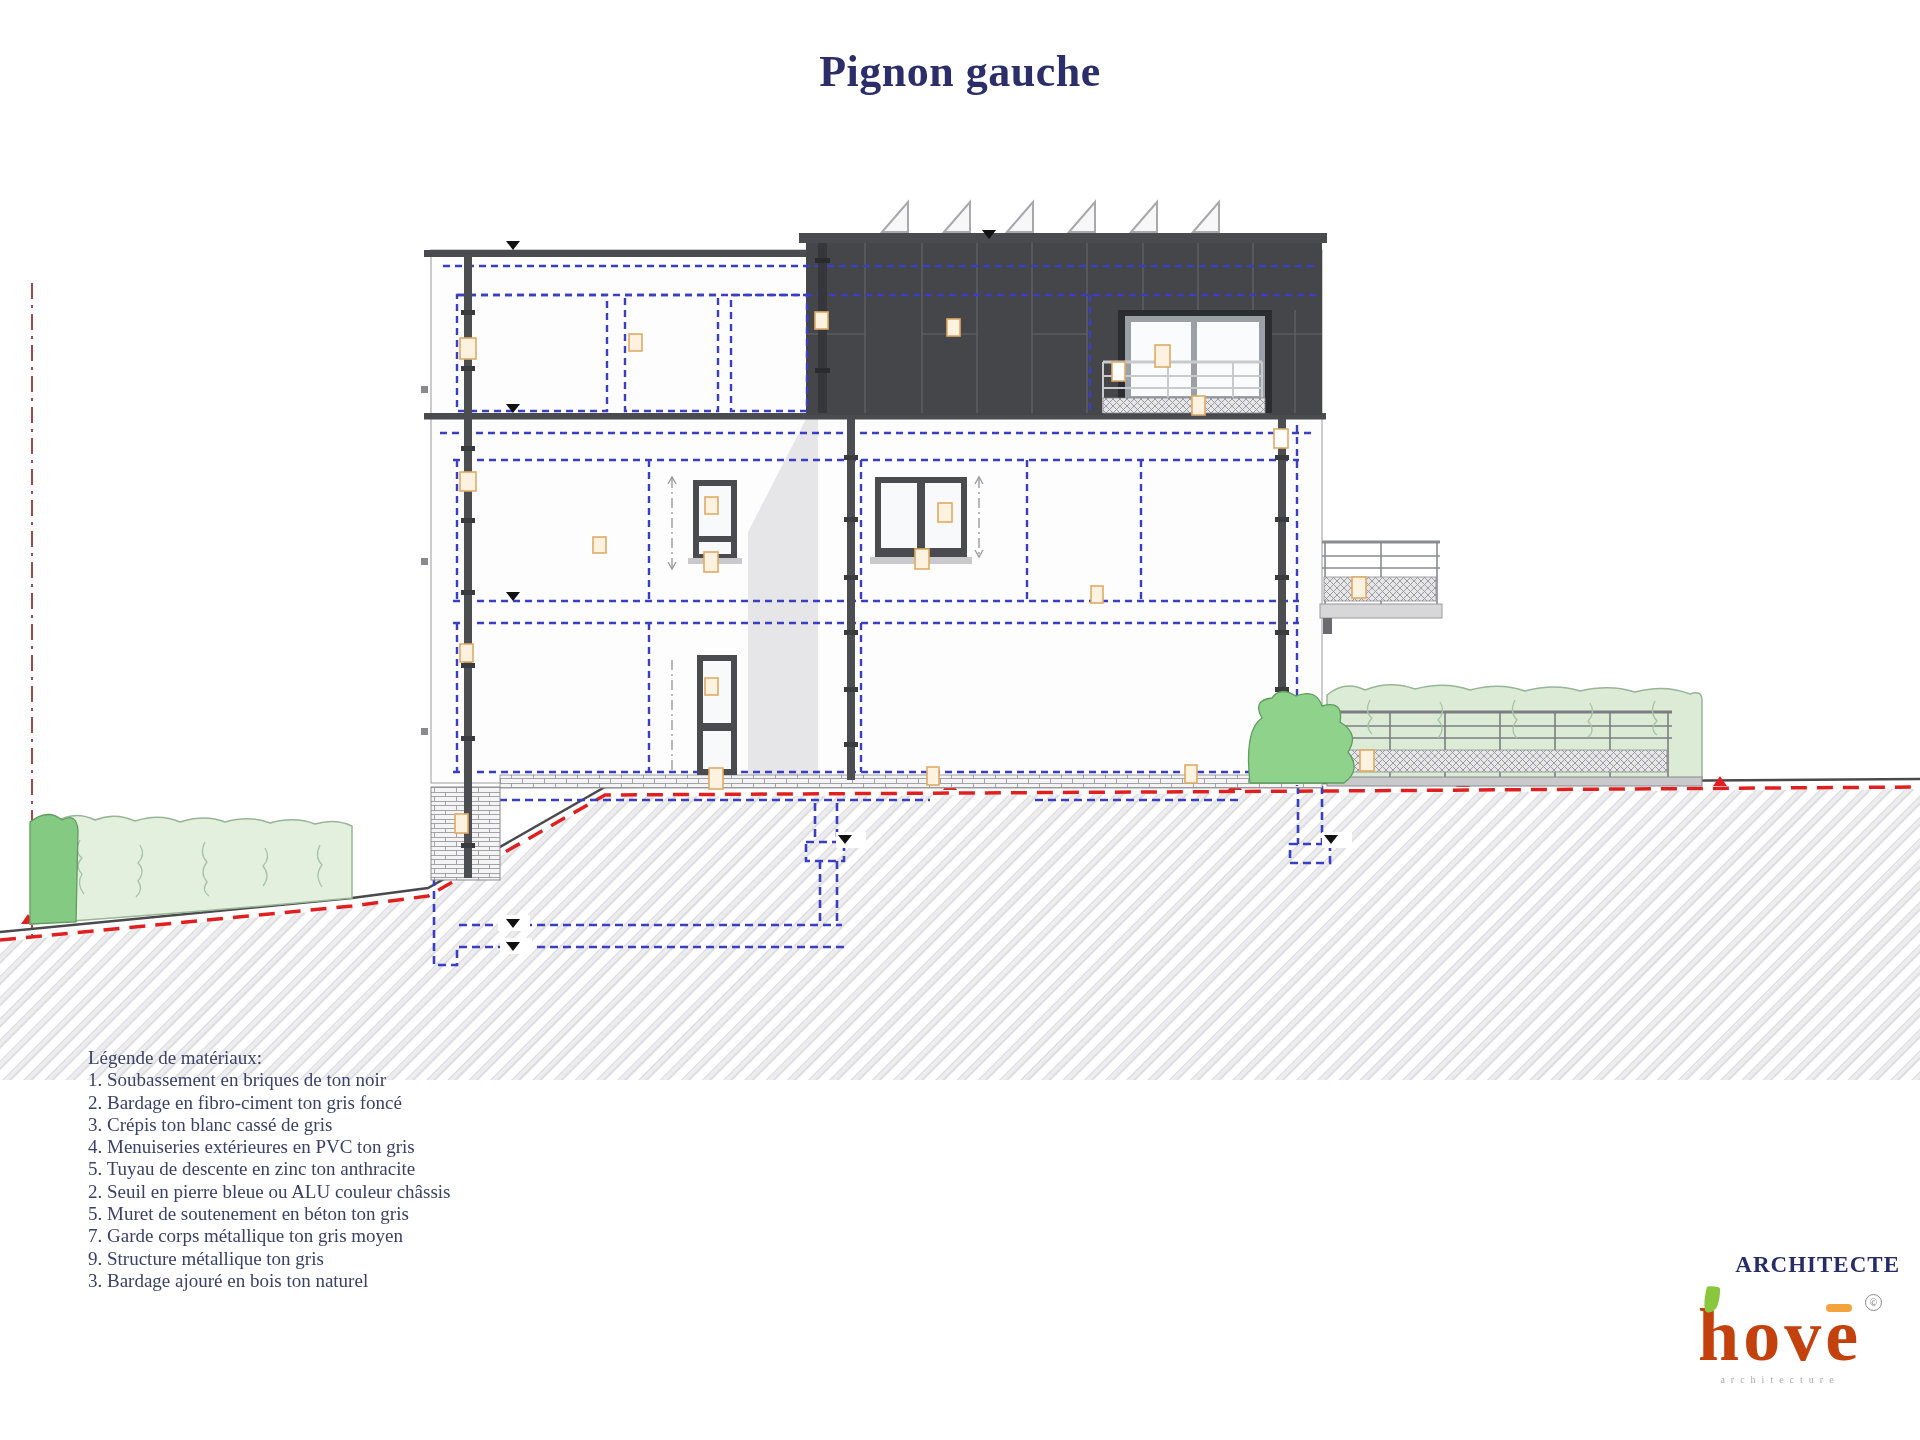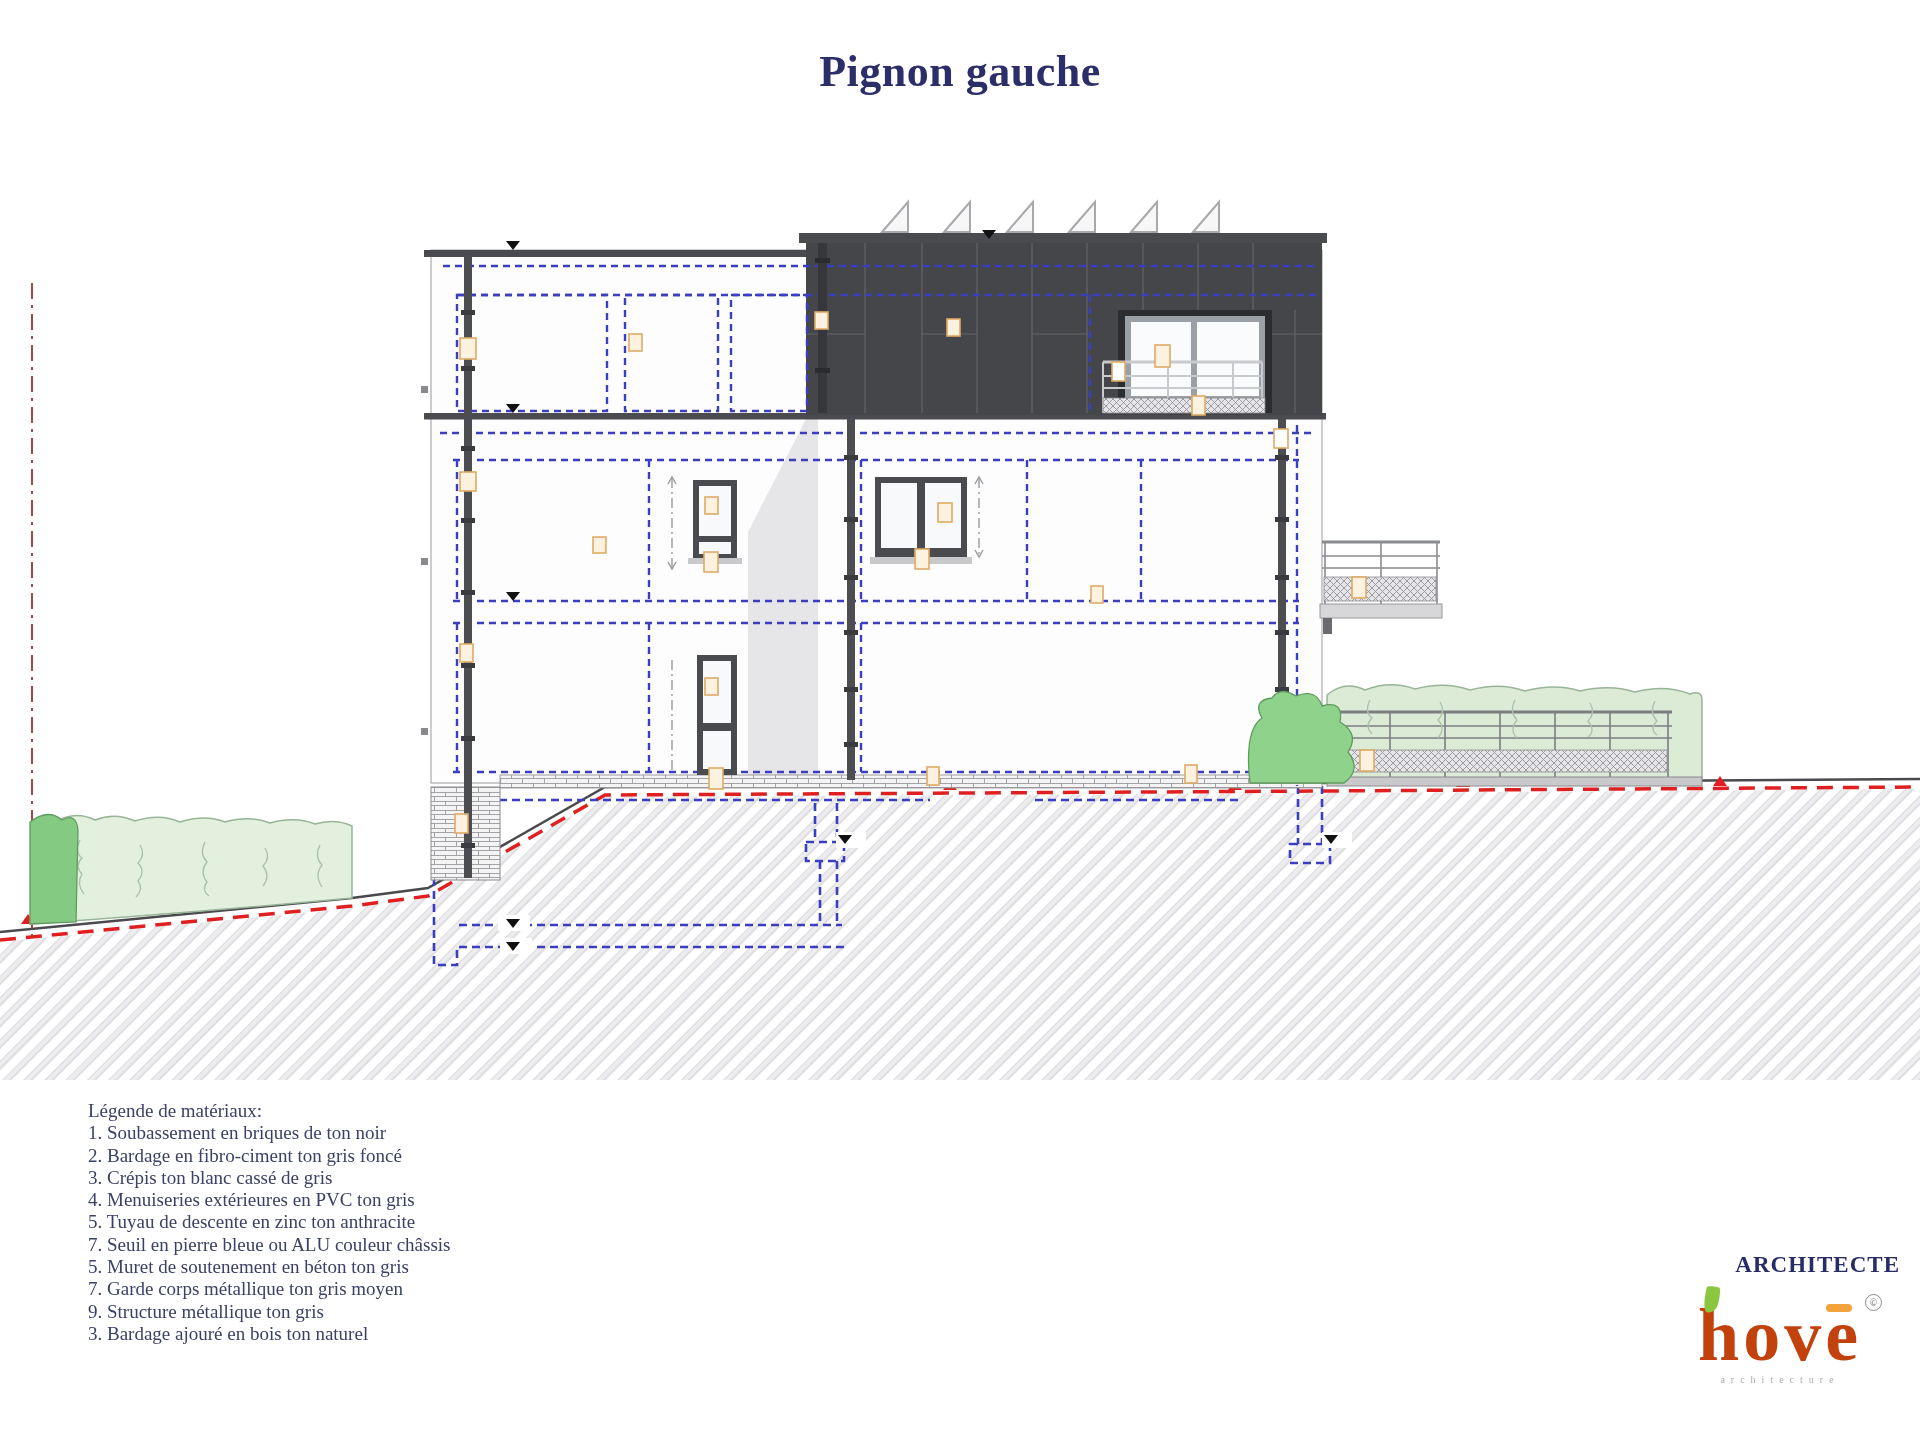--- a/index.html
+++ b/index.html
@@ -1,21 +1,21 @@
 <!DOCTYPE html>
 <html><head>
 <meta charset="utf-8">
 <style>
   html,body{margin:0;padding:0;background:#fff;}
   .page{position:relative;width:1920px;height:1433px;background:#ffffff;overflow:hidden;
         font-family:Liberation Serif, serif;}
   .title{position:absolute;left:0;right:0;top:46px;text-align:center;
          font-size:44px;font-weight:bold;color:#2b2e68;letter-spacing:.5px;}
   .drawing{position:absolute;left:0;top:0;width:1920px;height:1440px;}
-  .legend{position:absolute;left:88px;top:1100px;width:480px;color:#3b4166;
+  .legend{position:absolute;left:88px;top:1047px;width:480px;color:#3b4166;
           font-size:19px;line-height:22.3px;}
   .legend .hdr{margin-bottom:0;}
   .brand{position:absolute;left:1660px;top:1252px;width:240px;text-align:center;}
   .brand .arch-label{font-size:23px;font-weight:bold;color:#272b66;letter-spacing:1px;text-align:right;}
   .logo{position:relative;margin-top:14px;height:86px;text-align:center;}
   .logo .word{font-size:74px;font-weight:bold;color:#c2410c;letter-spacing:4px;line-height:86px;}
   .logo .leaf{position:absolute;left:44px;top:-6px;width:15px;height:27px;background:#8bc63f;
               border-radius:80% 20% 60% 40%/10% 60% 40% 90%;transform:rotate(14deg);}
   .logo .macron{position:absolute;right:48px;top:12px;width:26px;height:8px;background:#f2a33c;border-radius:4px;}
   .logo .copy{position:absolute;right:18px;top:2px;width:15px;height:15px;border:1.6px solid #8a8a8c;
@@ -334,21 +334,21 @@
     </g>
   </svg>
 
   <div class="legend">
     <div class="hdr">Légende de matériaux:</div>
     <div>1. Soubassement en briques de ton noir</div>
     <div>2. Bardage en fibro-ciment ton gris foncé</div>
     <div>3. Crépis ton blanc cassé de gris</div>
     <div>4. Menuiseries extérieures en PVC ton gris</div>
     <div>5. Tuyau de descente en zinc ton anthracite</div>
-    <div>7. Seuil en pierre bleue ou ALU couleur châssis</div>
+    <div>2. Seuil en pierre bleue ou ALU couleur châssis</div>
     <div>5. Muret de soutenement en béton ton gris</div>
     <div>7. Garde corps métallique ton gris moyen</div>
     <div>9. Structure métallique ton gris</div>
     <div>3. Bardage ajouré en bois ton naturel</div>
   </div>
 
   <div class="brand">
     <div class="arch-label">ARCHITECTE</div>
     <div class="logo">
       <span class="leaf"></span>

